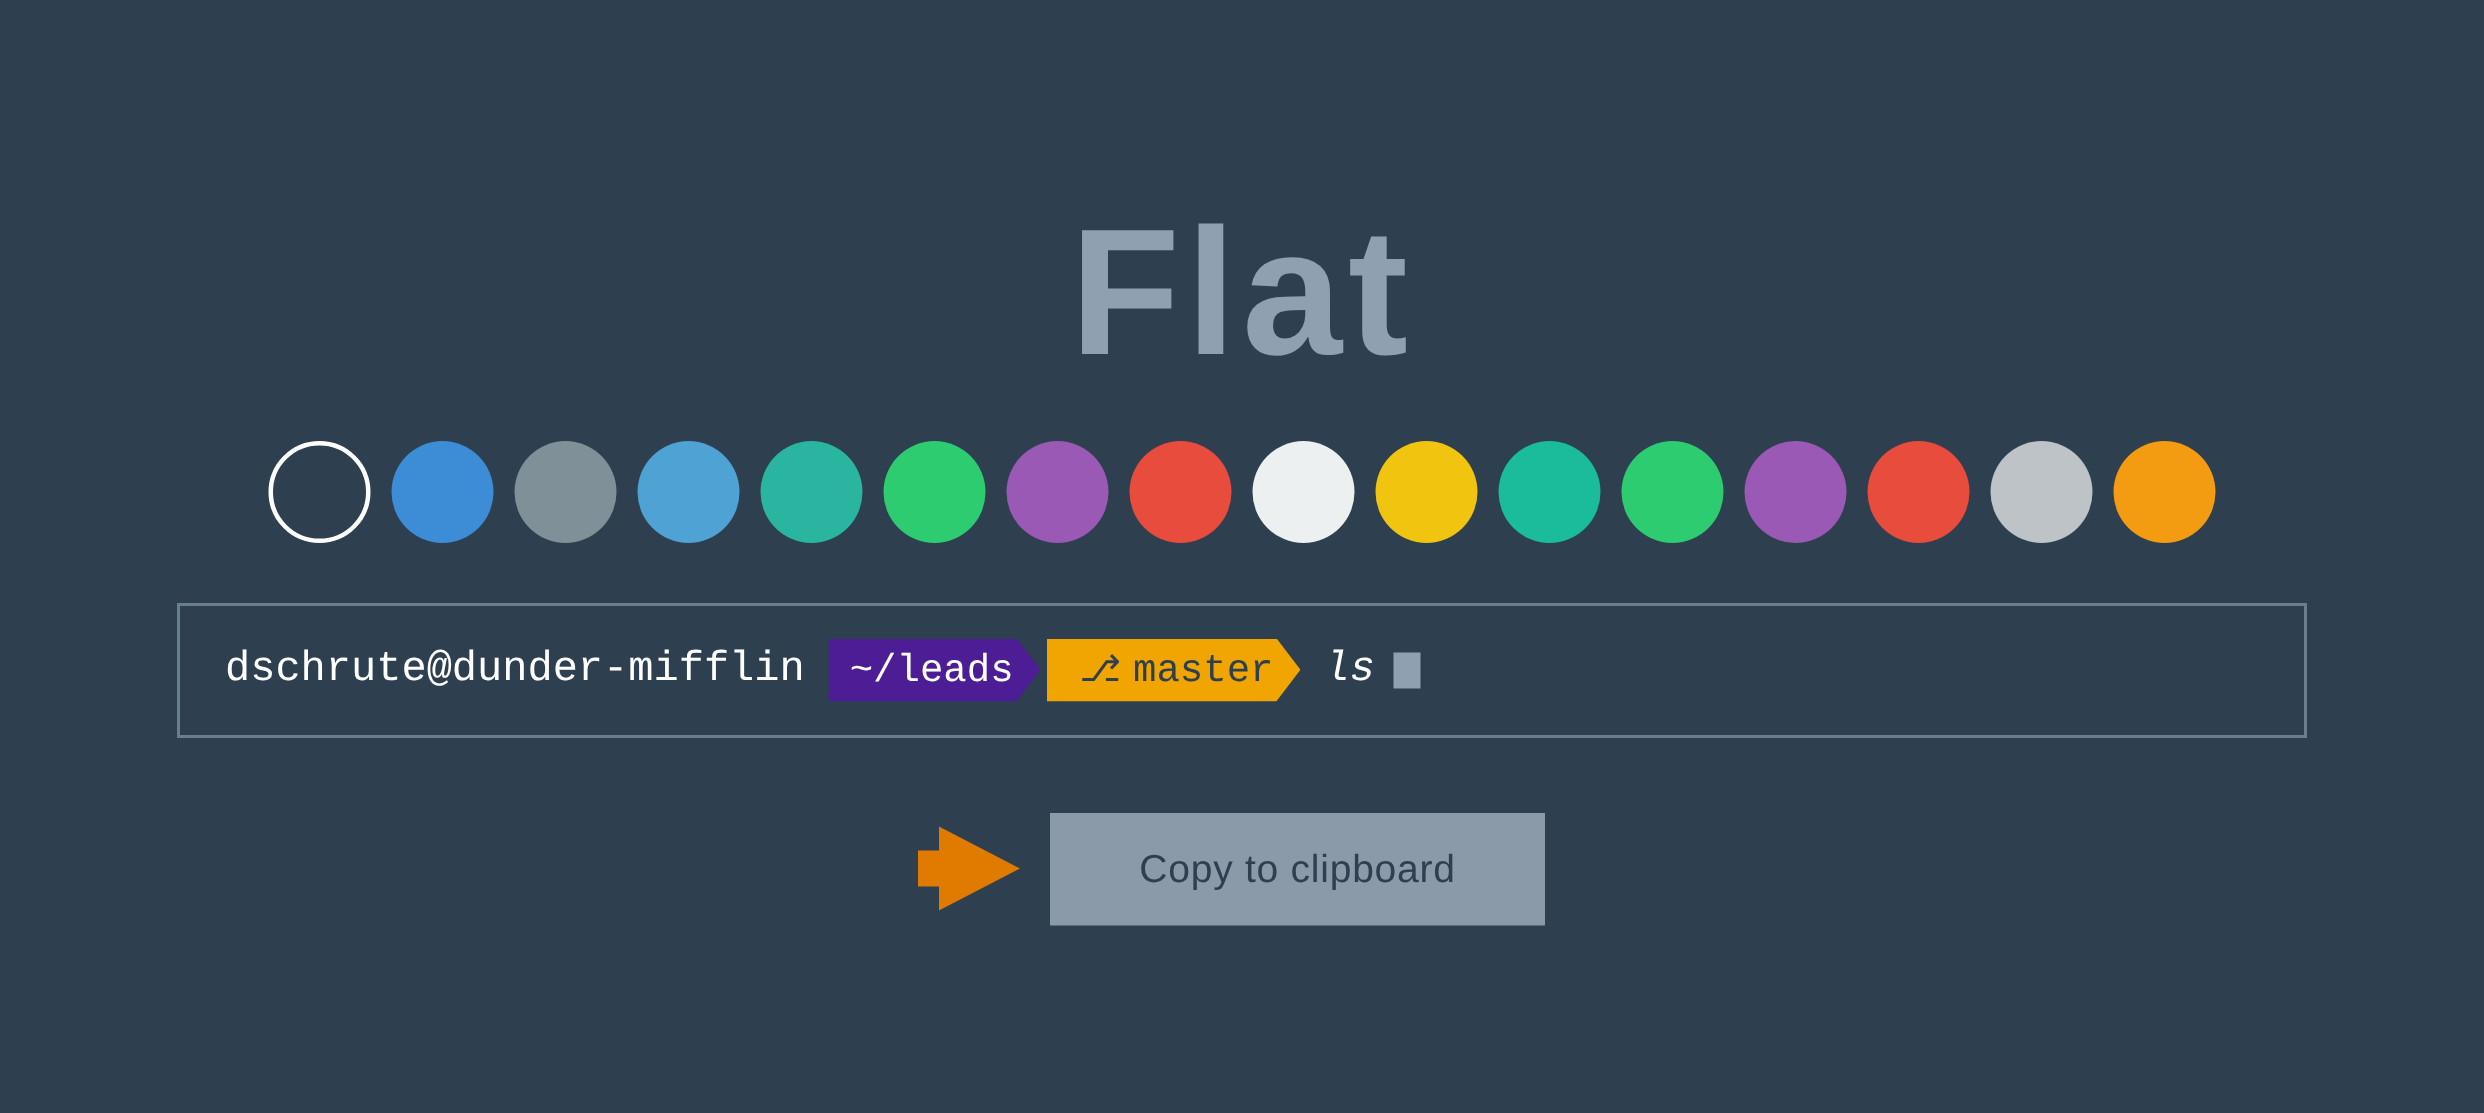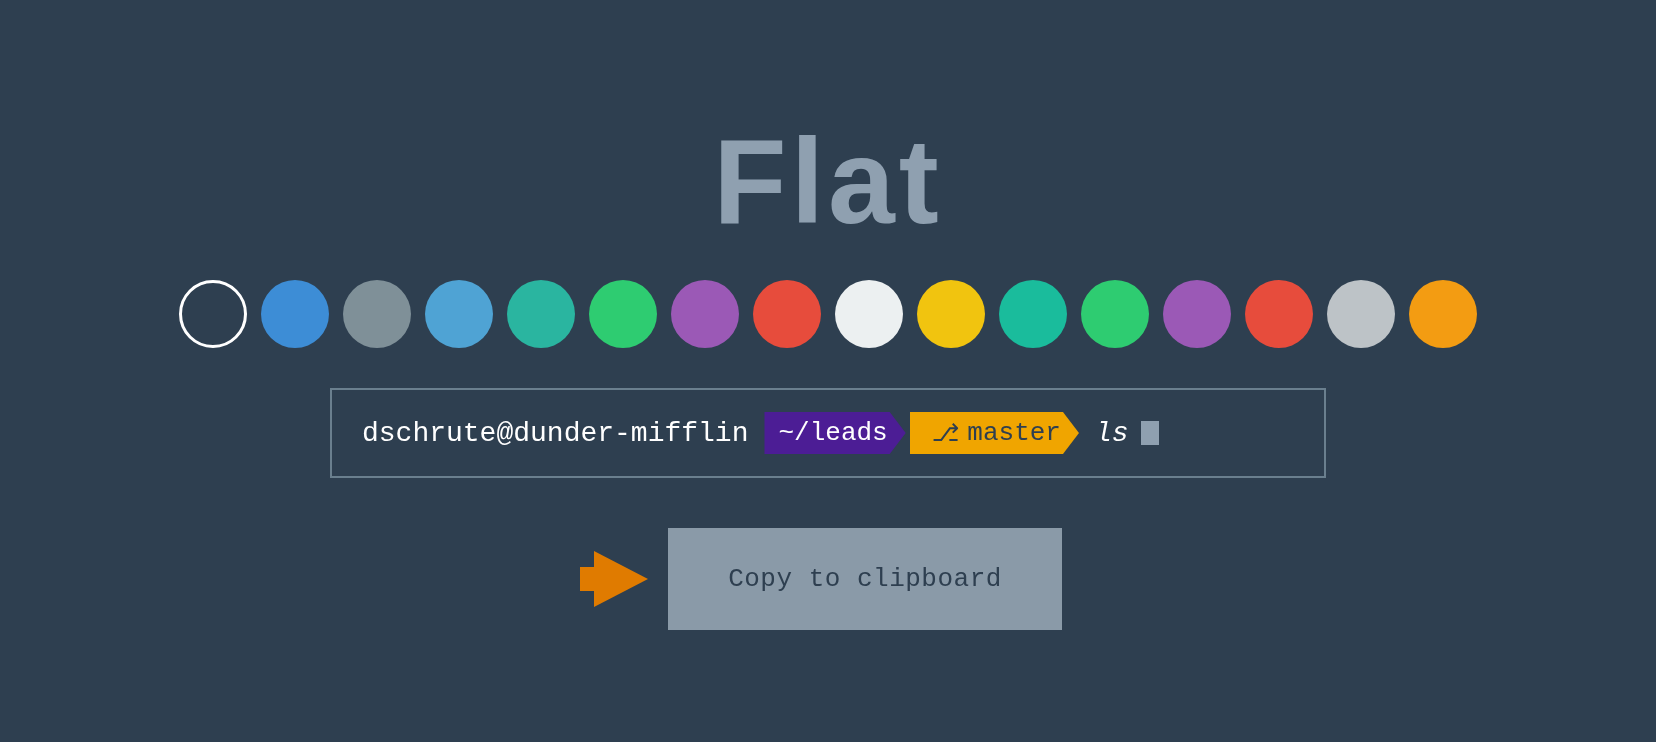--- a/index.html
+++ b/index.html
@@ -40,21 +40,21 @@
 
     .swatch-outline {
       background: transparent;
       border: 3px solid #ffffff;
     }
 
     .terminal-box {
       border: 2px solid #6a7f8e;
       background: transparent;
       padding: 20px 30px;
-      width: 996px;
+      width: 1420px;
       display: flex;
       align-items: center;
       margin-bottom: 50px;
       min-height: 90px;
     }
 
     .terminal-text {
       color: #ffffff;
       font-family: 'Courier New', monospace;
       font-size: 28px;
@@ -132,23 +132,23 @@
       top: -12px;
       width: 40px;
       height: 24px;
       background: #e07b00;
     }
 
     .copy-button {
       background: #8a9aa8;
       color: #2e3f50;
       border: none;
-      padding: 36px 60px;
+      padding: 22px 60px;
       font-size: 26px;
-      font-family: Liberation Mono, monospace;
+      font-family: Liberation Sans, sans-serif;
       cursor: pointer;
       font-weight: 400;
       letter-spacing: 0.5px;
     }
   </style>
 </head>
 <body>
 
 <h1 id="page-title">Flat</h1>
 

